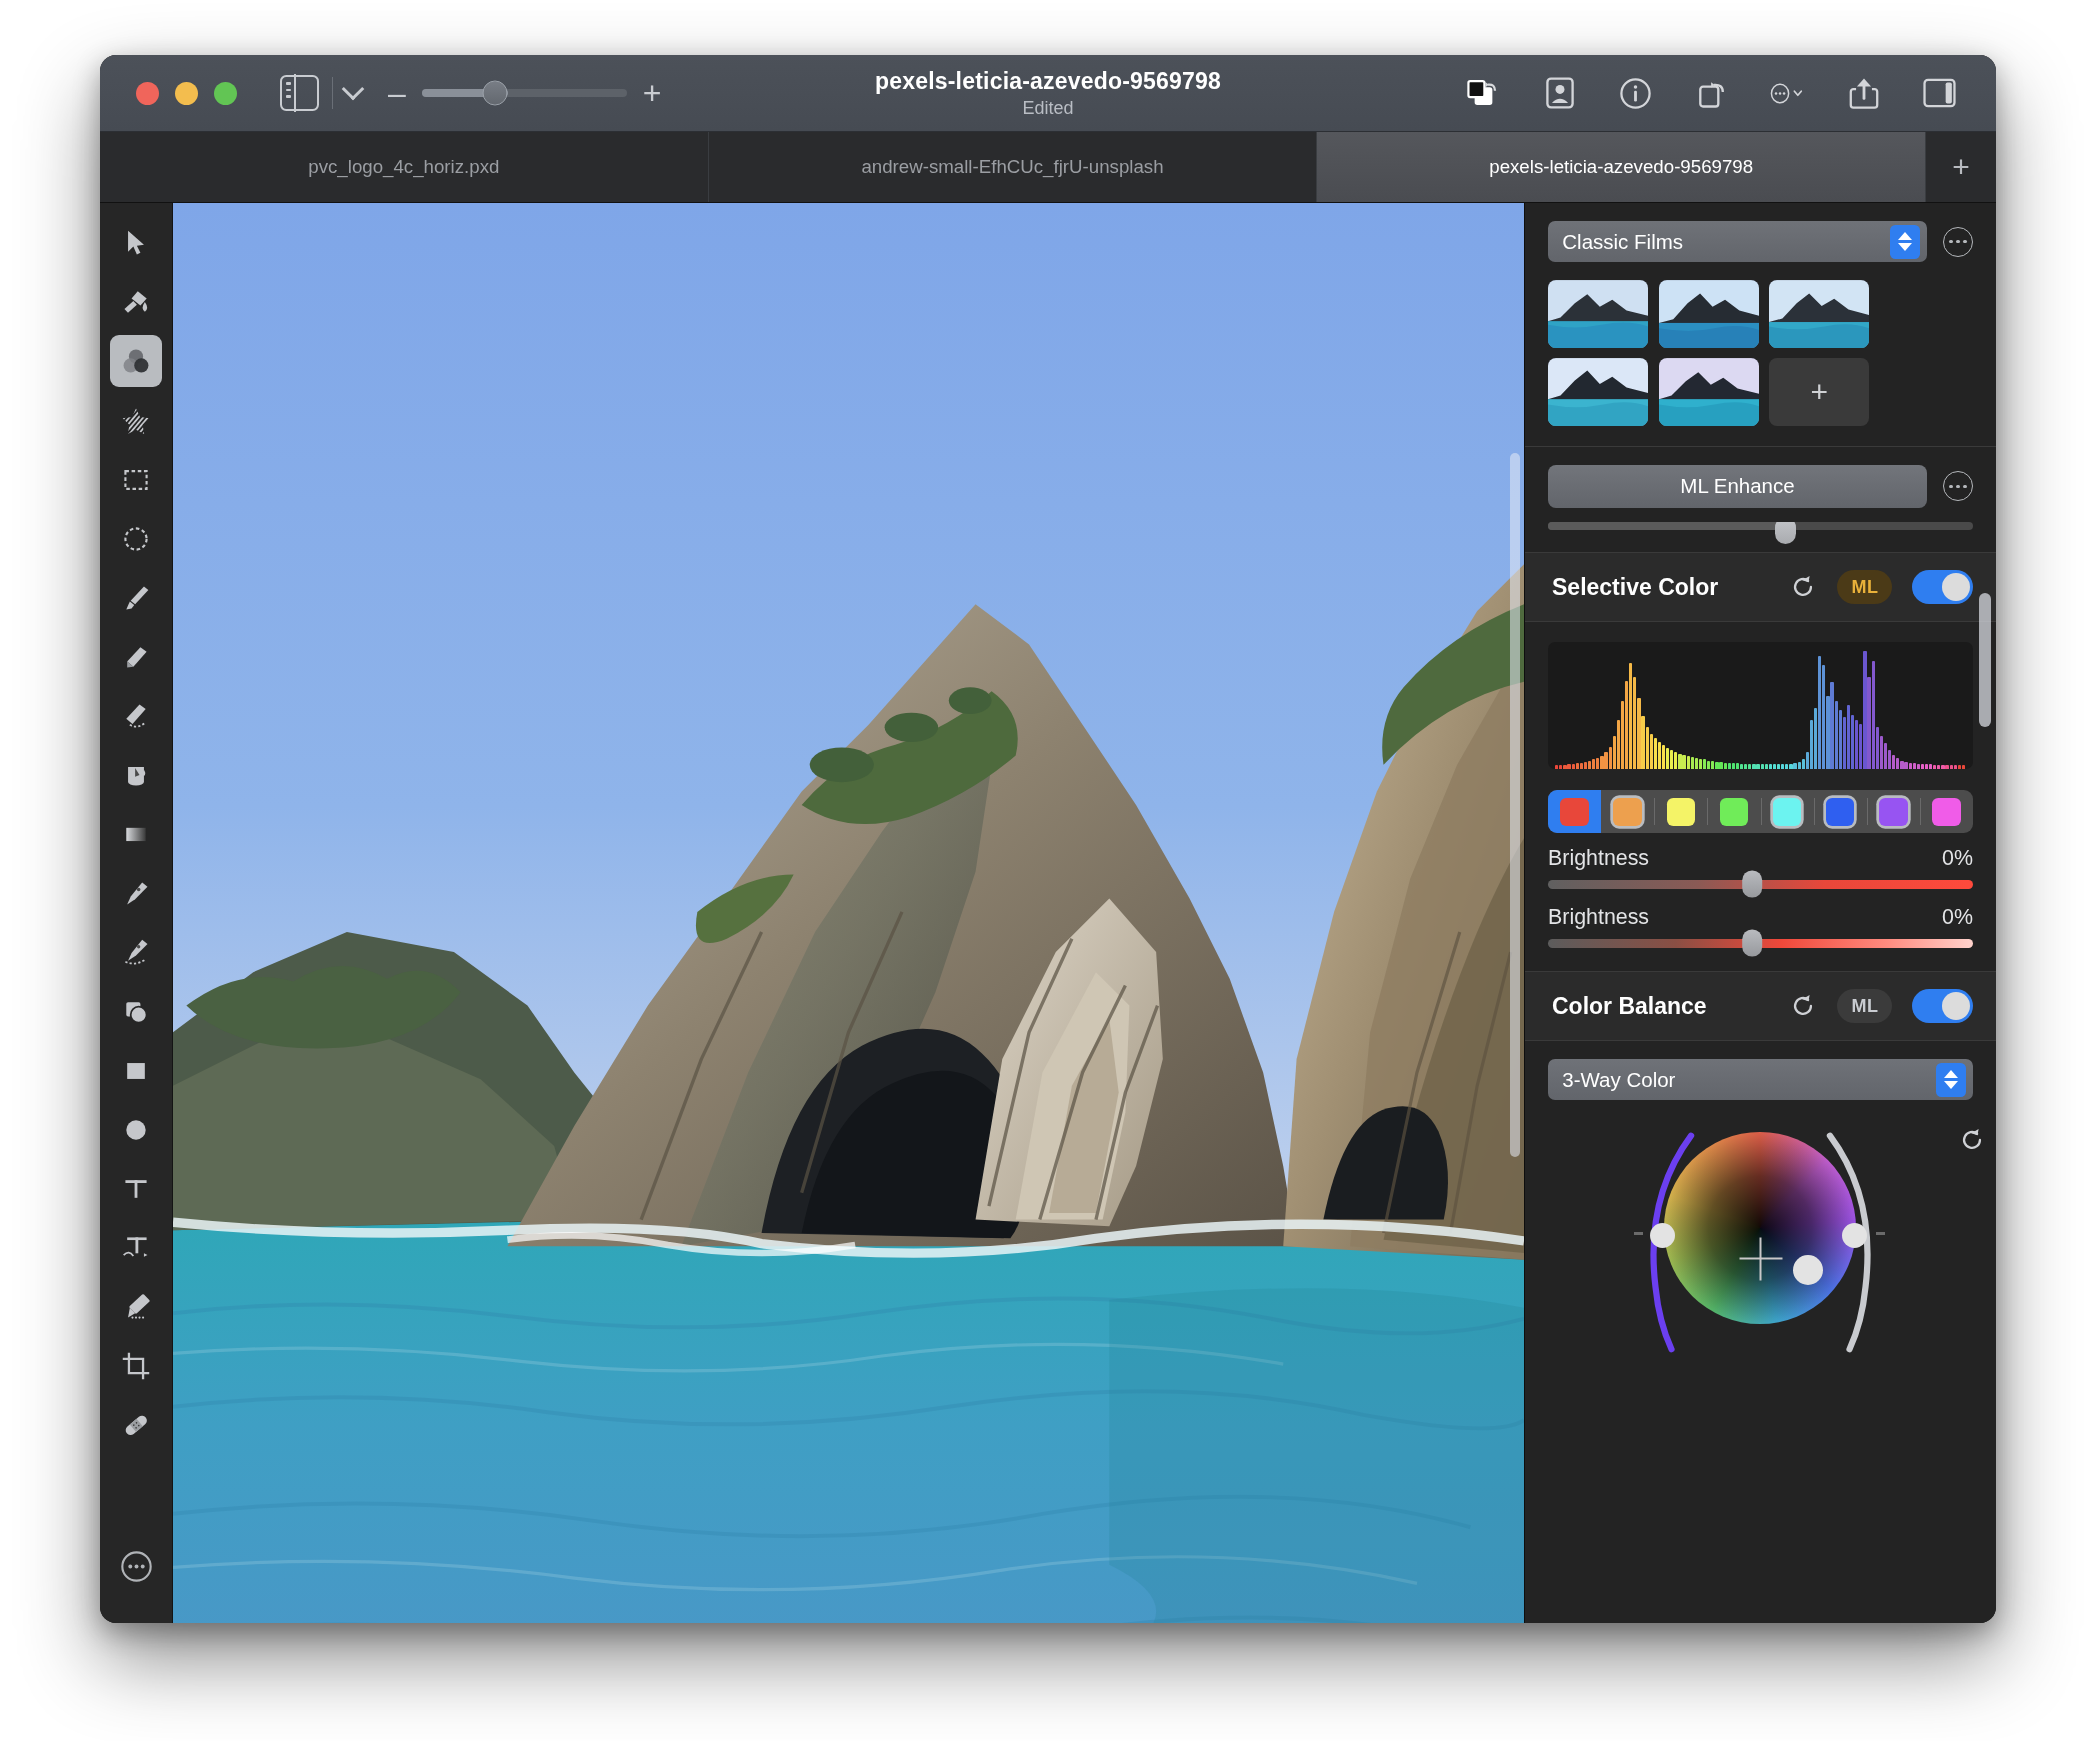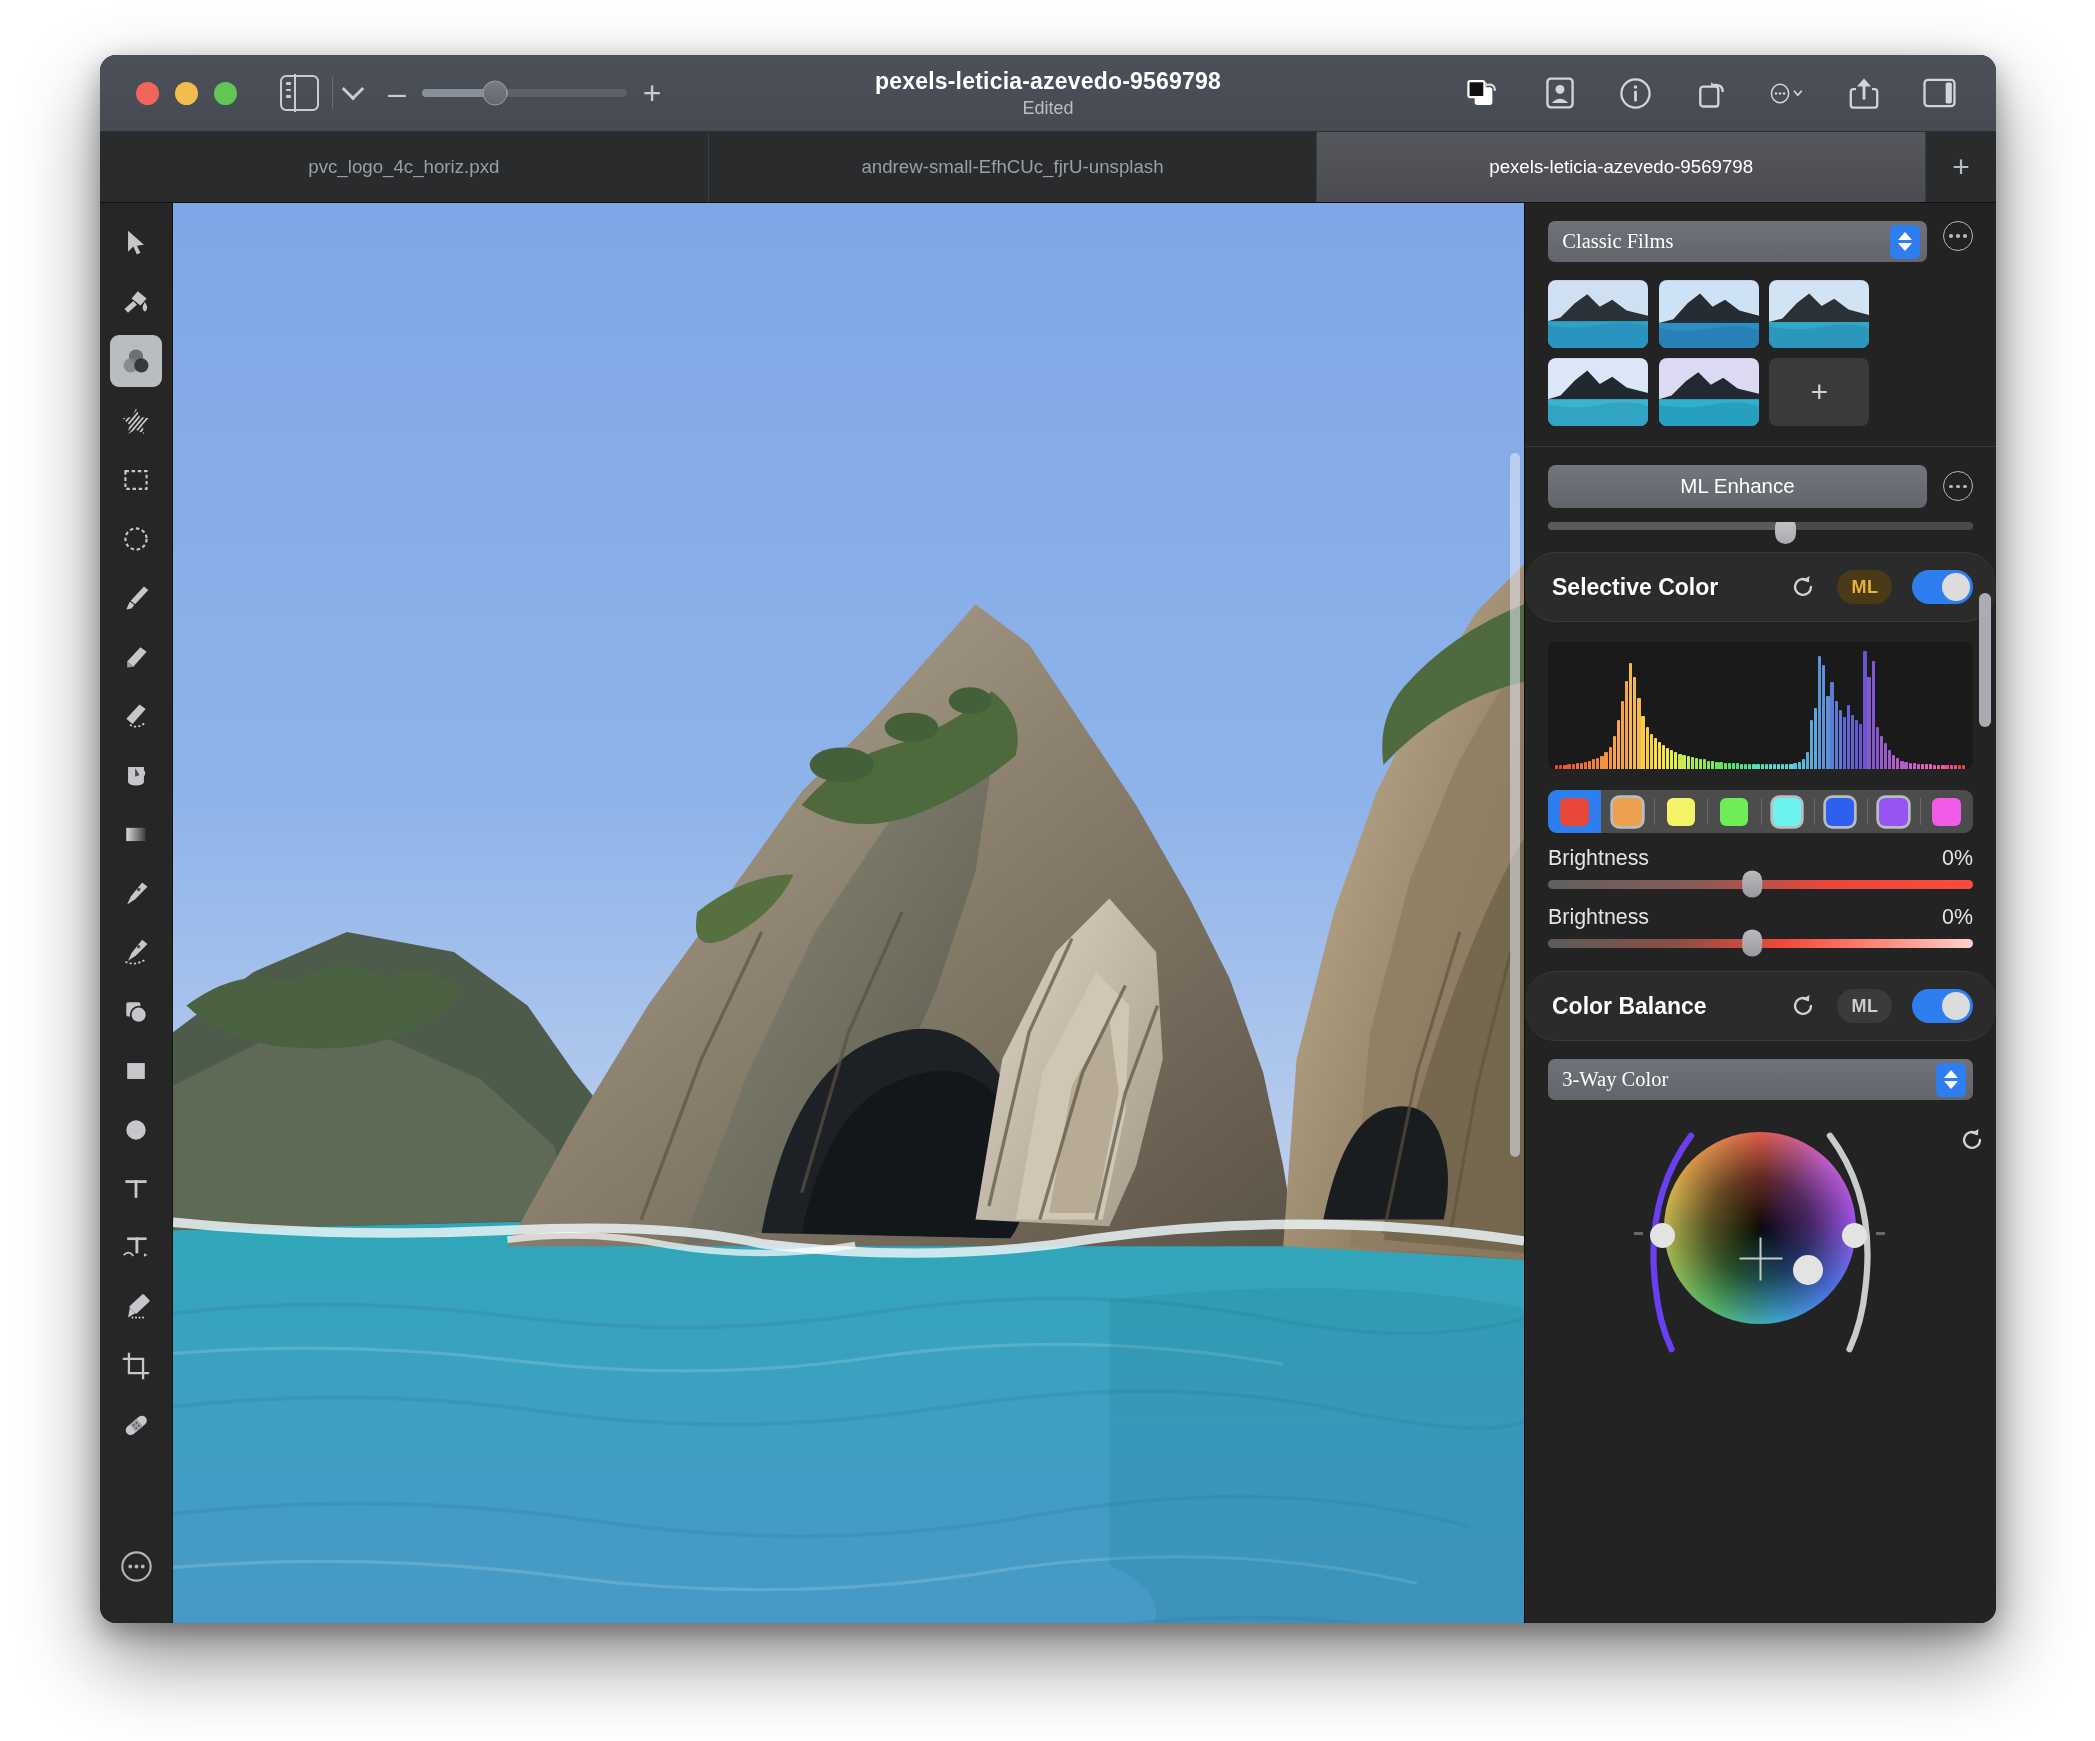--- a/index.html
+++ b/index.html
@@ -137,21 +137,21 @@
     border-left:0.9px solid #0e0e0e;
     display:flex; flex-direction:column; position:relative;
   }
   .panel-header {
     height: 66px; display:flex; align-items:center; padding-left: 27px;
     color:#e8e9ea; font-size: 24px; font-weight: bold;
     border-bottom: 0.9px solid #3a3a3a; background:#262626; flex:none;
   }
   .panel-scrollview { flex:1 1 auto; overflow:hidden; position:relative; }
 
-  .select-row { display:flex; gap: 16px; padding: 18px 23px 12.5px 23px; font-family: Liberation Serif, serif; }
+  .select-row { display:flex; align-items:center; gap: 16px; padding: 18px 23px 12.5px 23px; }
   .select-box {
     flex:1 1 auto; height: 41px; border-radius: 7.1px;
     background: linear-gradient(180deg,#6f7278,#62656b);
     display:flex; align-items:center; padding: 0 7.1px 0 14.3px;
     color:#ffffff; font-size: 20.5px; position:relative;
   }
   .select-box .label { flex:1 1 auto; }
   .stepper {
     width: 30px; height: 34px; border-radius: 5.3px; background:#2f7ef0;
     display:flex; flex-direction:column; align-items:center; justify-content:center; gap:2.7px;
@@ -197,21 +197,21 @@
   }
   .cut-slider .fill { position:absolute; left: 0; top:0; bottom:0; width: 56%; background:#5b5b5b; border-radius:4.5px;}
   .cut-slider .knob {
     position:absolute; left: 53%; top: -5.3px; width: 21.4px; height: 27px; border-radius: 10.7px;
     background: linear-gradient(180deg,#c4c6ca,#a9abaf);
   }
 
   
   .sec-head {
     height: 70px; display:flex; align-items:center; padding: 0 23px 0 27px;
-    background:#2b2b2b; border-top:0.9px solid #3a3a3a; border-bottom:0.9px solid #3a3a3a;border-radius:31px;
+    background:#2b2b2b; border-top:0.9px solid #3a3a3a; border-bottom:0.9px solid #3a3a3a;
   }
   .sec-title { color:#ffffff; font-size: 23px; font-weight: bold; flex:1 1 auto; }
   .sec-ctrls { display:flex; align-items:center; gap: 19.6px; }
   .reset-ic { width: 30px; height: 30px; }
   .ml-badge {
     width: 55px; height: 34px; border-radius: 17px;
     display:flex; align-items:center; justify-content:center;
     font-size: 18px; font-weight: bold; letter-spacing: 0.4px;
   }
   .ml-badge.on  { background:#4b3a17; color:#e9b13a; }

